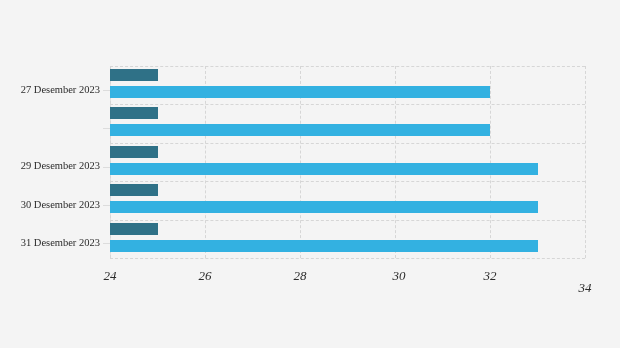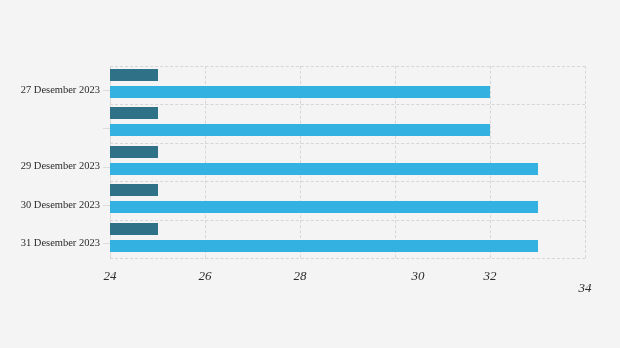--- a/index.html
+++ b/index.html
@@ -158,17 +158,17 @@
       </div>
       <div class="cat-band" style="top: 154px; height: 38px;">
         <div class="bar bar-a" title="31 Desember 2023: 25" style="width: 47.5px; background: rgb(47, 113, 135);"></div>
         <div class="bar bar-b" title="31 Desember 2023: 33" style="width: 427.5px; background: rgb(51, 177, 225);"></div>
       </div>
     </div>
 
   <div class="x-label" style="left:110px;">24</div>
   <div class="x-label" style="left:205px;">26</div>
   <div class="x-label" style="left:300px;">28</div>
-  <div class="x-label" style="left:418px;">30</div>
+  <div class="x-label" style="left:399px;">30</div>
   <div class="x-label" style="left:490px;">32</div>
   <div class="x-label" style="left:585px;margin-top:12px;">34</div>
 
 </div>
 
 </body></html>

